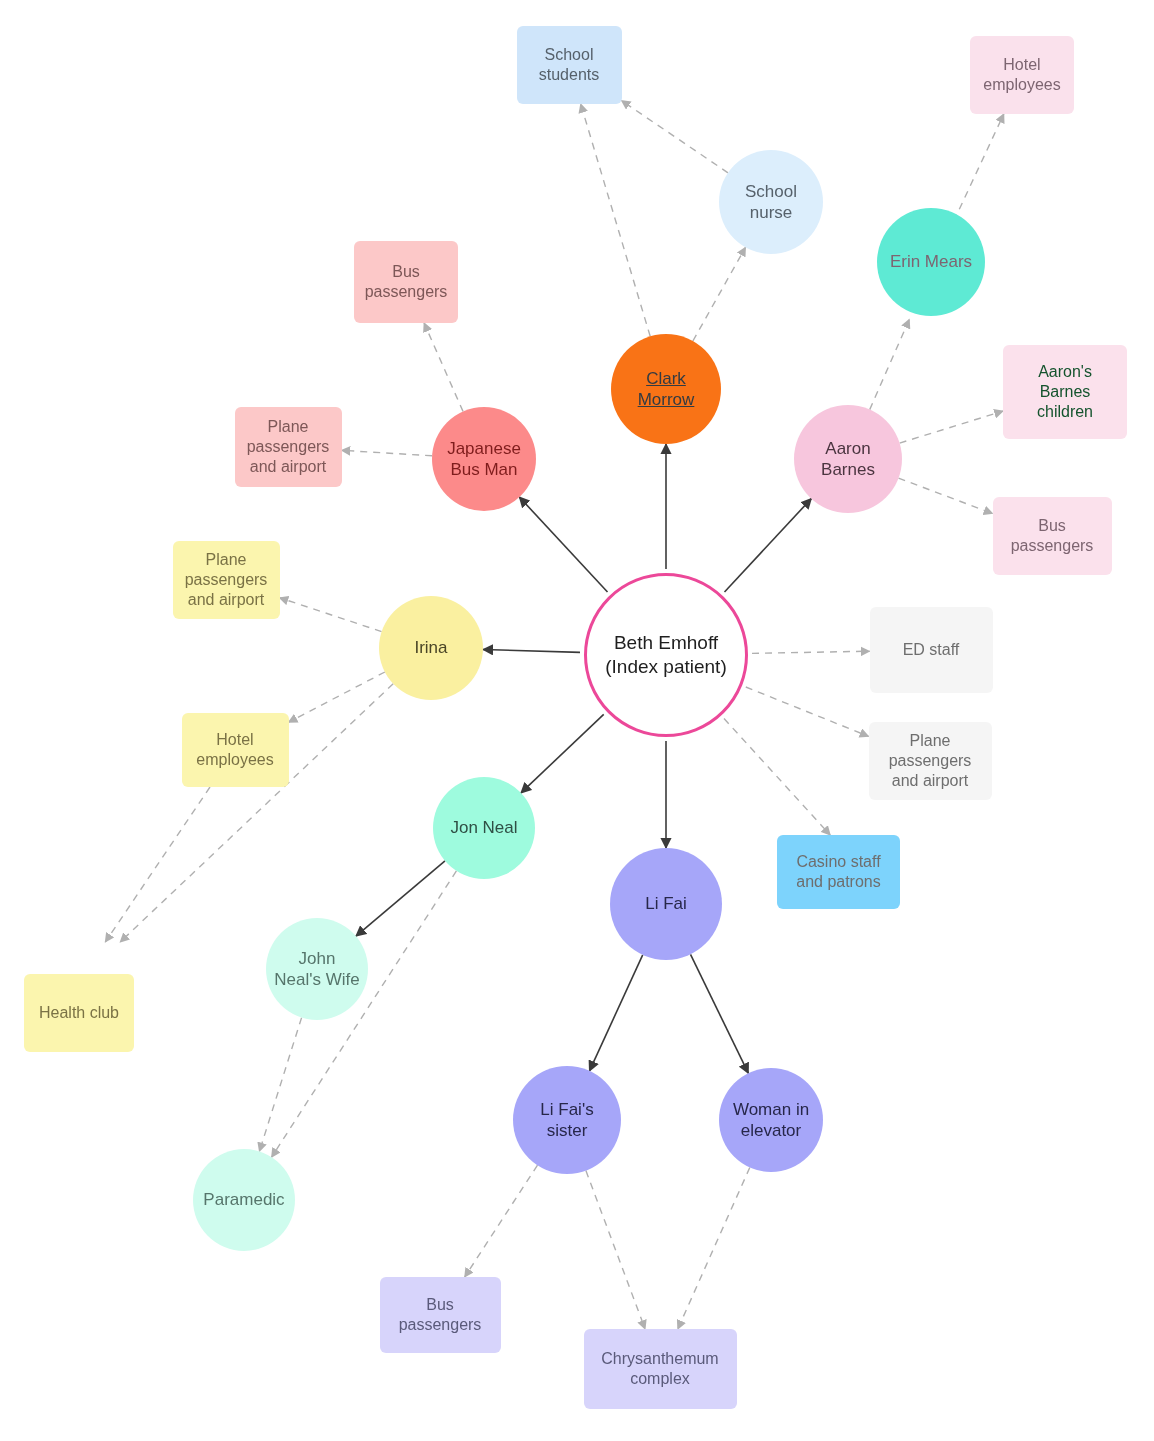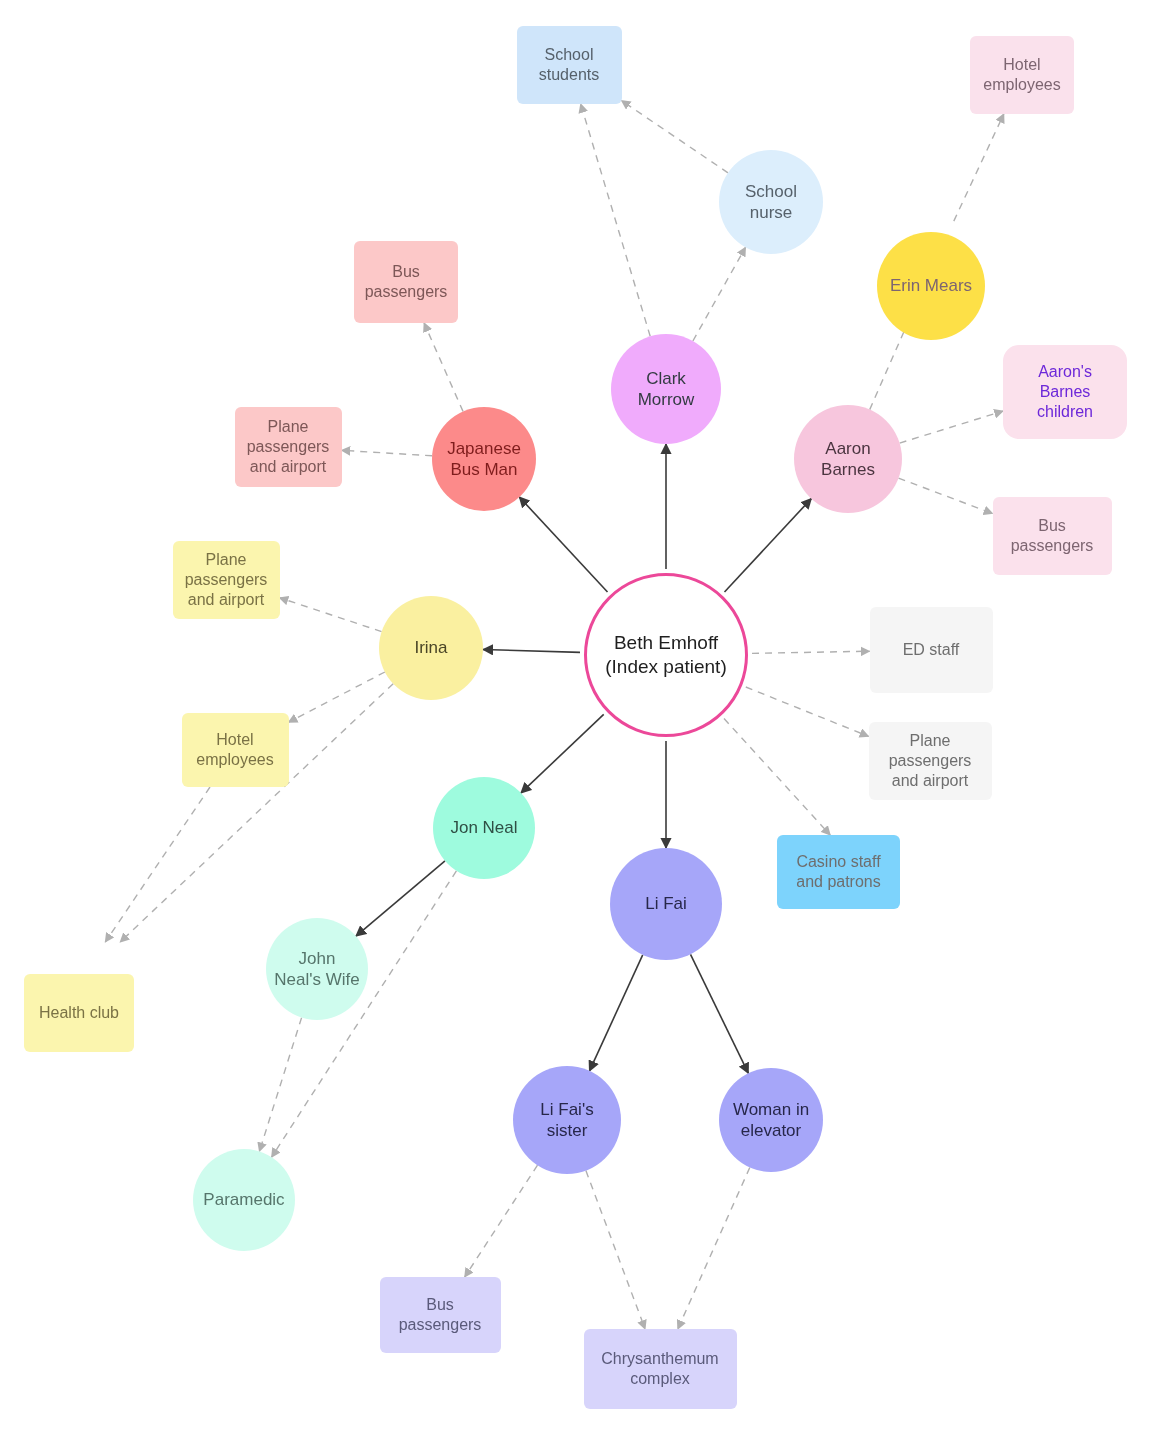--- a/index.html
+++ b/index.html
@@ -67,36 +67,36 @@
 (Index patient)</span>
       </div>
       <div class="node rect fs16" style="left: 516.5px; top: 26px; width: 105px; height: 78px; background: rgb(207, 229, 250); color: rgb(86, 97, 107);">
         <span class="label">School
 students</span>
       </div>
       <div class="node circle fs17" style="left: 719px; top: 150px; width: 104px; height: 104px; background: rgb(220, 238, 252); color: rgb(86, 97, 107);">
         <span class="label">School
 nurse</span>
       </div>
-      <div class="node circle fs17" style="left: 611px; top: 334px; width: 110px; height: 110px; background: #f0abfc; color: rgb(51, 59, 66);">
+      <div class="node circle fs17" style="left: 611px; top: 334px; width: 110px; height: 110px; background: #f97316; color: rgb(51, 59, 66); text-decoration: underline;">
         <span class="label">Clark
 Morrow</span>
       </div>
       <div class="node rect fs16" style="left: 970px; top: 36px; width: 104px; height: 78px; background: rgb(250, 225, 236); color: rgb(125, 101, 113);">
         <span class="label">Hotel
 employees</span>
       </div>
-      <div class="node circle fs17" style="left: 877px; top: 232px; width: 108px; height: 108px; background: #fde047; color: rgb(125, 101, 113);">
+      <div class="node circle fs17" style="left: 877px; top: 208px; width: 108px; height: 108px; background: #5eead4; color: rgb(125, 101, 113);">
         <span class="label">Erin Mears</span>
       </div>
       <div class="node circle fs17" style="left: 794px; top: 405px; width: 108px; height: 108px; background: rgb(247, 198, 221); color: rgb(75, 53, 64); align-items: center;">
         <span class="label">Aaron
 Barnes</span>
       </div>
-      <div class="node rect fs16" style="left: 1003px; top: 345px; width: 124px; height: 94px; background: rgb(251, 225, 236); color: #6d28d9; border-radius: 16px;">
+      <div class="node rect fs16" style="left: 1003px; top: 345px; width: 124px; height: 94px; background: rgb(251, 225, 236); color: #14532d;">
         <span class="label">Aaron's
 Barnes
 children</span>
       </div>
       <div class="node rect fs16" style="left: 992.5px; top: 497px; width: 119px; height: 78px; background: rgb(251, 225, 236); color: rgb(125, 101, 113);">
         <span class="label">Bus
 passengers</span>
       </div>
       <div class="node rect fs16" style="left: 869.5px; top: 607px; width: 123px; height: 86px; background: rgb(245, 245, 245); color: rgb(110, 110, 110);">
         <span class="label">ED staff</span>

